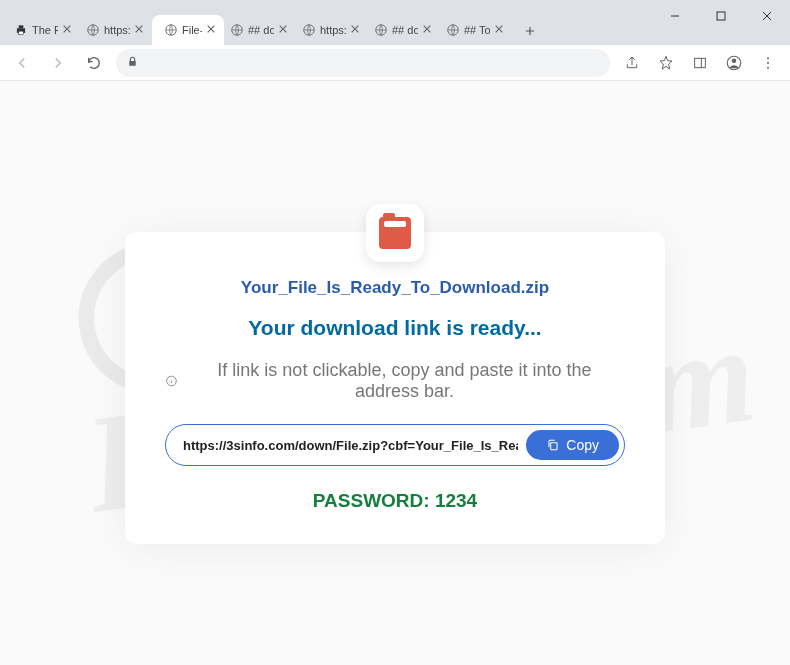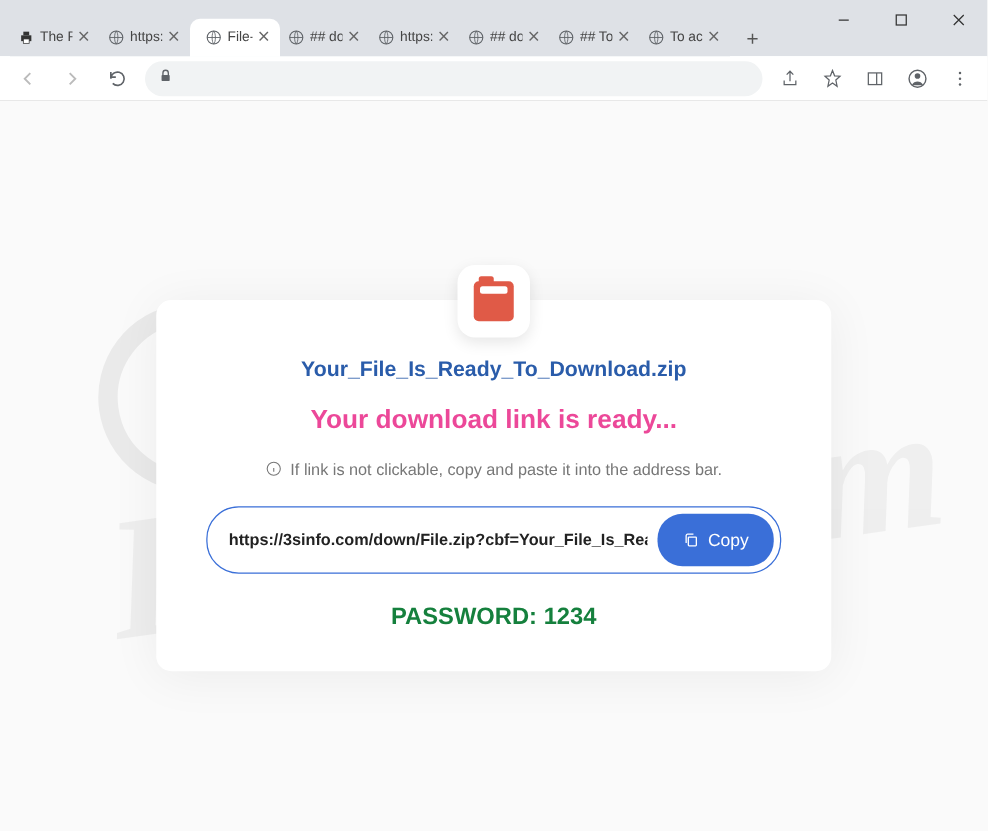--- a/index.html
+++ b/index.html
@@ -33,27 +33,27 @@
 .watermark { position: absolute; inset: 0; display: flex; align-items: center; justify-content: center; opacity: 0.06; font-size: 140px; font-style: italic; color: #444; font-weight: bold; transform: rotate(-8deg); pointer-events: none; user-select: none; }
 .watermark .wm-icon { position: absolute; left: 60px; top: 100px; }
 
 .card { width: 540px; background: #fff; border-radius: 12px; box-shadow: 0 4px 40px rgba(0,0,0,0.06); padding: 28px 40px 32px; text-align: center; position: relative; z-index: 1; margin-top: 30px; }
 .file-icon-wrap { width: 58px; height: 58px; background: #fff; border-radius: 14px; box-shadow: 0 4px 12px rgba(0,0,0,0.1); margin: -56px auto 16px; display: flex; align-items: center; justify-content: center; }
 .file-icon-inner { width: 32px; height: 32px; background: #e05a47; border-radius: 4px; position: relative; }
 .file-icon-inner::before { content: ''; position: absolute; top: 4px; left: 5px; right: 5px; height: 6px; background: #fff; border-radius: 2px; }
 .file-icon-inner::after { content: ''; position: absolute; top: -4px; left: 4px; width: 12px; height: 6px; background: #e05a47; border-radius: 2px 2px 0 0; }
 
 .filename { color: #2a5caa; font-weight: 700; font-size: 17px; margin-bottom: 18px; }
-.ready-text { font-size: 21px; font-weight: 700; color: #ec4899; margin-bottom: 20px; }
-.hint-row { display: flex; align-items: center; justify-content: center; gap: 6px; color: #777; font-size: 13px; margin-bottom: 22px; }
+.ready-text { font-size: 21px; font-weight: 700; color: #0369a1; margin-bottom: 20px; }
+.hint-row { display: flex; align-items: center; justify-content: center; gap: 6px; color: #777; font-size: 18px; margin-bottom: 22px; }
 .hint-row svg { width: 14px; height: 14px; }
 
 .linkrow { display: flex; align-items: center; border: 1.5px solid #3a6fd8; border-radius: 26px; padding: 5px; gap: 8px; }
 .linktext { flex: 1; font-size: 13px; font-weight: 600; color: #222; padding-left: 12px; white-space: nowrap; overflow: hidden; text-align: left; }
-.copy-btn { background: #3a6fd8; color: #fff; border: none; border-radius: 20px; height: 42px; padding: 0 20px; font-size: 14px; font-weight: 500; display: flex; align-items: center; gap: 6px; }
+.copy-btn { background: #3a6fd8; color: #fff; border: none; border-radius: 20px; height: 30px; padding: 0 20px; font-size: 14px; font-weight: 500; display: flex; align-items: center; gap: 6px; }
 .copy-btn svg { width: 14px; height: 14px; }
 
 .password { color: #15803d; font-weight: 700; font-size: 19px; margin-top: 24px; }
 </style>
 </head>
 <body>
 
 <div class="window">
 
   <div class="tabstrip">
@@ -119,30 +119,20 @@
           <span class="close"><svg viewBox="0 0 12 12" width="10" height="10">
               <path d="M2 2l8 8M10 2l-8 8" stroke="currentColor" stroke-width="1.4"></path>
             </svg></span>
         </div>
         <div class="tab">
           <span class="favicon"><svg viewBox="0 0 24 24" width="14" height="14">
               <circle cx="12" cy="12" r="9" stroke="#5f6368" stroke-width="1.5" fill="none"></circle>
               <path d="M3 12h18M12 3c3 3 3 15 0 18M12 3c-3 3-3 15 0 18" stroke="#5f6368" stroke-width="1.2" fill="none"></path>
             </svg></span>
           <span class="title">## To</span>
-          <span class="close"><svg viewBox="0 0 12 12" width="10" height="10">
-              <path d="M2 2l8 8M10 2l-8 8" stroke="currentColor" stroke-width="1.4"></path>
-            </svg></span>
-        </div>
-        <div class="tab">
-          <span class="favicon"><svg viewBox="0 0 24 24" width="14" height="14">
-              <circle cx="12" cy="12" r="9" stroke="#5f6368" stroke-width="1.5" fill="none"></circle>
-              <path d="M3 12h18M12 3c3 3 3 15 0 18M12 3c-3 3-3 15 0 18" stroke="#5f6368" stroke-width="1.2" fill="none"></path>
-            </svg></span>
-          <span class="title">To ac</span>
           <span class="close"><svg viewBox="0 0 12 12" width="10" height="10">
               <path d="M2 2l8 8M10 2l-8 8" stroke="currentColor" stroke-width="1.4"></path>
             </svg></span>
         </div>
       </div>
     <div class="newtab">
       <svg viewBox="0 0 24 24" width="14" height="14">
           <path d="M12 5v14M5 12h14" stroke="currentColor" stroke-width="2" fill="none"></path>
         </svg>
     </div>

